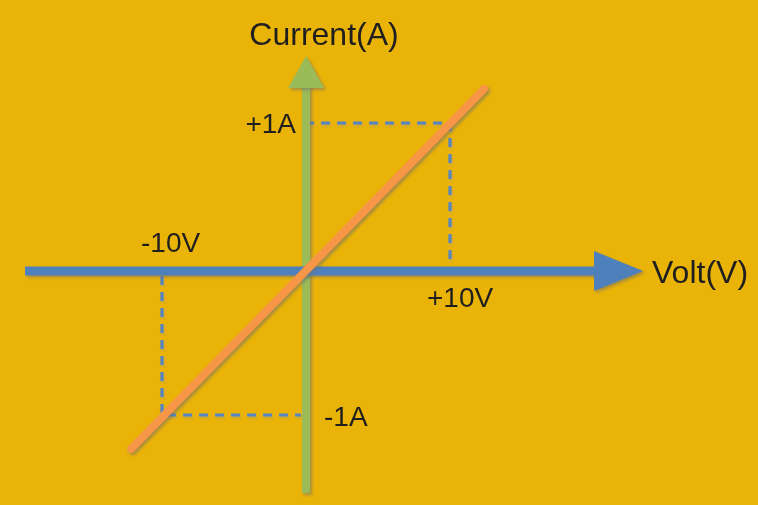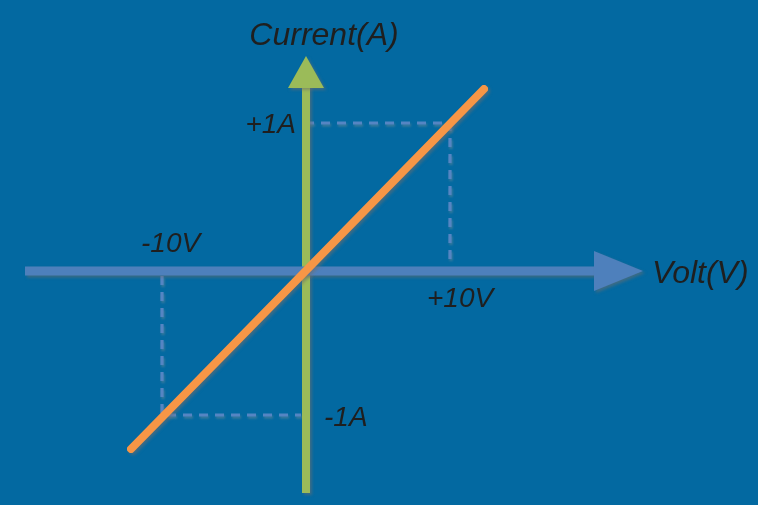--- a/index.html
+++ b/index.html
@@ -4,24 +4,23 @@
 <style>
   html, body {
     margin: 0;
     padding: 0;
     background: #ffffff;
   }
   #stage {
     position: relative;
     width: 758px;
     height: 505px;
-    background: #0369a1;
+    background: #eab308;
     overflow: hidden;
     font-family: "Liberation Sans", sans-serif;
-    font-style: italic;
   }
   svg text {
     font-family: "Liberation Sans", sans-serif;
   }
   .axis-title {
     font-size: 32px;
     font-weight: 400;
   }
   .tick-label {
     font-size: 28px;

